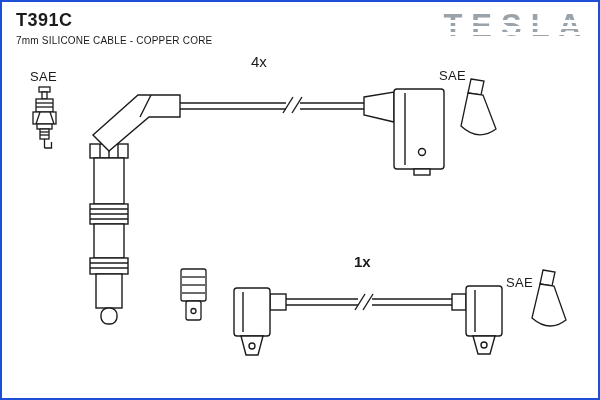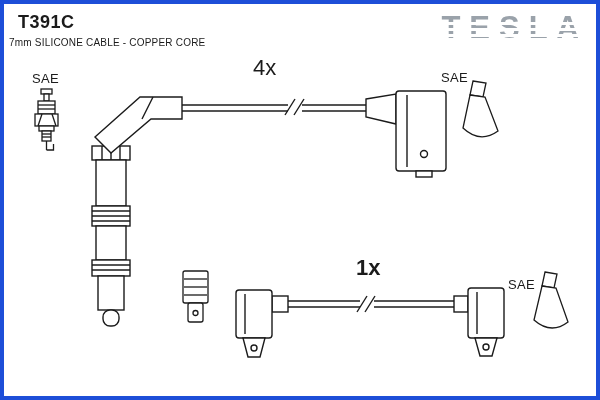--- a/index.html
+++ b/index.html
@@ -5,48 +5,48 @@
   :root{
     --line:#1b1b1b;
     --brand:#9aa2aa;
     --bg:#ffffff;
   }
   html,body{margin:0;padding:0;background:#eee;}
   .page{
     position:relative;
     width:600px;height:400px;
     background:var(--bg);
-    border:4px solid #1d4ed8;
+    border:2px solid #1d4ed8;
     box-sizing:border-box;
     font-family:"Liberation Sans", sans-serif;
     color:var(--line);
     overflow:hidden;
   }
   svg.art{position:absolute;left:0;top:0;color:var(--line);}
   .part-number{
     position:absolute;left:14px;top:8px;
     font-size:18px;font-weight:bold;letter-spacing:.5px;
   }
   .subtitle{
-    position:absolute;left:5px;top:33px;
+    position:absolute;left:14px;top:33px;
     font-size:10px;letter-spacing:.2px;
   }
   .brand{
     position:absolute;top:6px;right:8px;height:36px;
   }
   .brand .logo-text{
     font-size:31px;font-weight:bold;letter-spacing:9px;
     color:var(--brand);
     font-family:"Liberation Sans", sans-serif;
   }
   .brand .stripe{
     position:absolute;left:-2px;right:-2px;height:3px;background:var(--bg);
   }
   .brand .s1{top:12px}.brand .s2{top:18px}.brand .s3{top:24px}
-  .qty{position:absolute;font-size:22px;}
+  .qty{position:absolute;font-size:15px;}
   .qty-main{left:249px;top:51px;}
   .qty-single{left:352px;top:251px;font-weight:bold;}
   .sae{position:absolute;font-size:13px;letter-spacing:.3px;}
   .sae-left{left:28px;top:67px;}
   .sae-top-right{left:437px;top:66px;}
   .sae-bottom-right{left:504px;top:273px;}
 </style>
 </head>
 <body>
 

